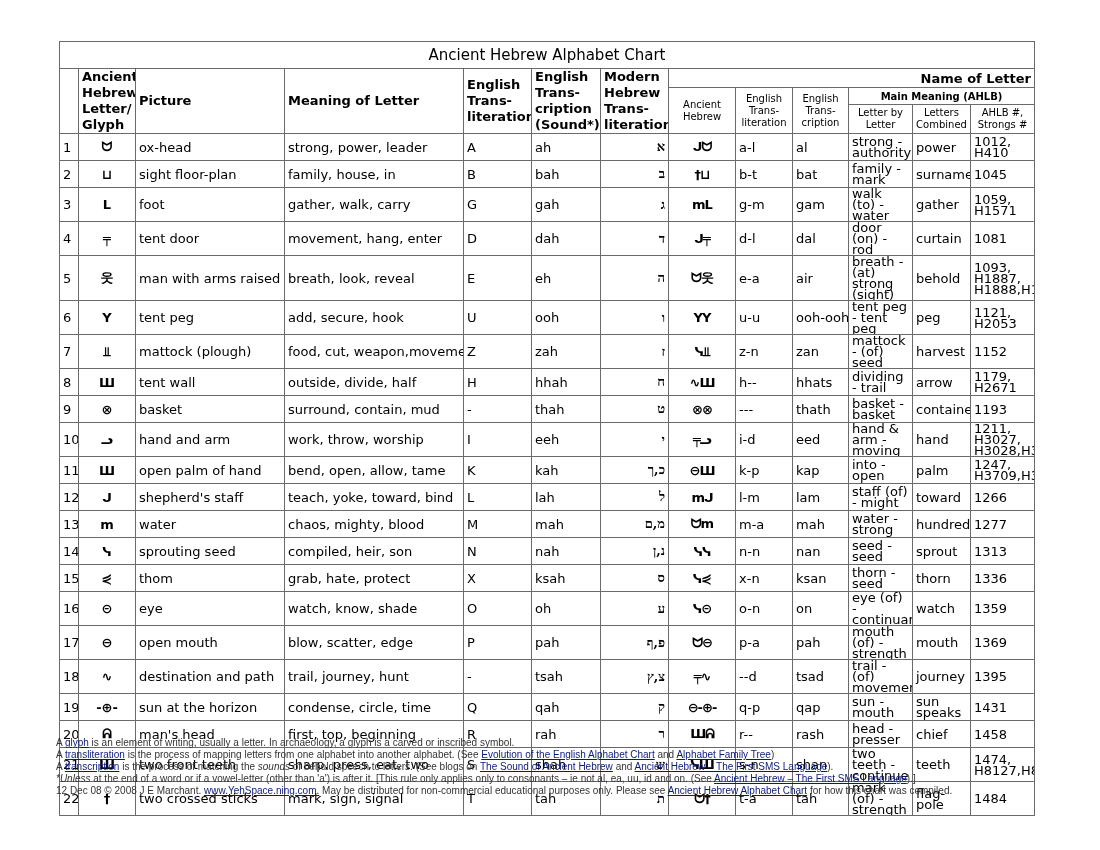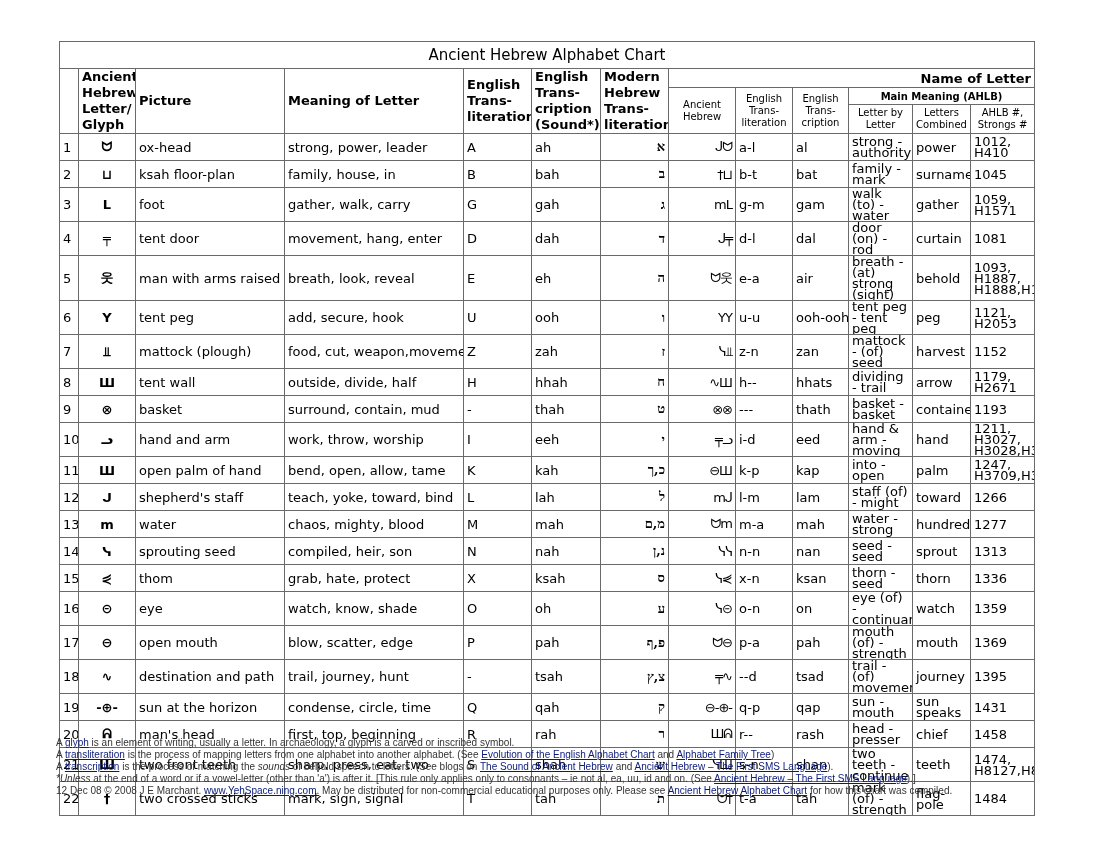--- a/index.html
+++ b/index.html
@@ -11,21 +11,21 @@
                 white-space: nowrap; vertical-align: middle; }
   .title-cell { height: 26px; text-align: center; font-size: 15px; font-weight: normal; }
   .hdr { font-size: 13px; font-weight: bold; line-height: 16px; text-align: left; white-space: normal !important; }
   .hdr-name { text-align: right; font-size: 13px; font-weight: bold; height: 18px; }
   .sub { font-size: 10px; font-weight: normal; line-height: 12px; white-space: normal !important; }
   .sub-main { font-size: 10px; text-align: center; font-weight: bold; height: 14px; }
   tr.row td { height: 26px; font-size: 13px; }
   td.num { padding-left: 2px; }
   td.glyph { text-align: center; font-size: 15px; font-weight: bold; }
   td.heb { font-size: 17px; font-family: "DejaVu Serif", serif; font-weight: bold; }
-  td.aname { text-align: right; font-size: 14px; font-weight: normal; letter-spacing: -1px; }
+  td.aname { text-align: center; font-size: 14px; font-weight: bold; letter-spacing: -1px; }
   td.small { font-size: 9px; line-height: 11px; white-space: normal !important; }
   .notes { position: absolute; left: 56px; top: 737px; width: 1040px;
            font-family: "Liberation Sans", sans-serif; font-size: 10px; line-height: 12px; color: #333; }
   .notes a, .notes .lnk { color: #0a1a7a; text-decoration: underline; }
   .notes .line { white-space: nowrap; }
 </style>
 </head>
 <body>
 
 <table class="chart">
@@ -82,21 +82,21 @@
         <td class="aname">ᒍᗢ</td>
         <td>a-l</td>
         <td>al</td>
         <td class="small">strong - authority</td>
         <td class="small">power</td>
         <td class="small">1012, H410</td>
       </tr>
       <tr class="row">
         <td class="num">2</td>
         <td class="glyph">⊔</td>
-        <td>ksah floor-plan</td>
+        <td>sight floor-plan</td>
         <td>family, house, in</td>
         <td>B</td>
         <td>bah</td>
         <td class="heb" dir="rtl">ב</td>
         <td class="aname">†⊔</td>
         <td>b-t</td>
         <td>bat</td>
         <td class="small">family - mark</td>
         <td class="small">surname</td>
         <td class="small">1045</td>

